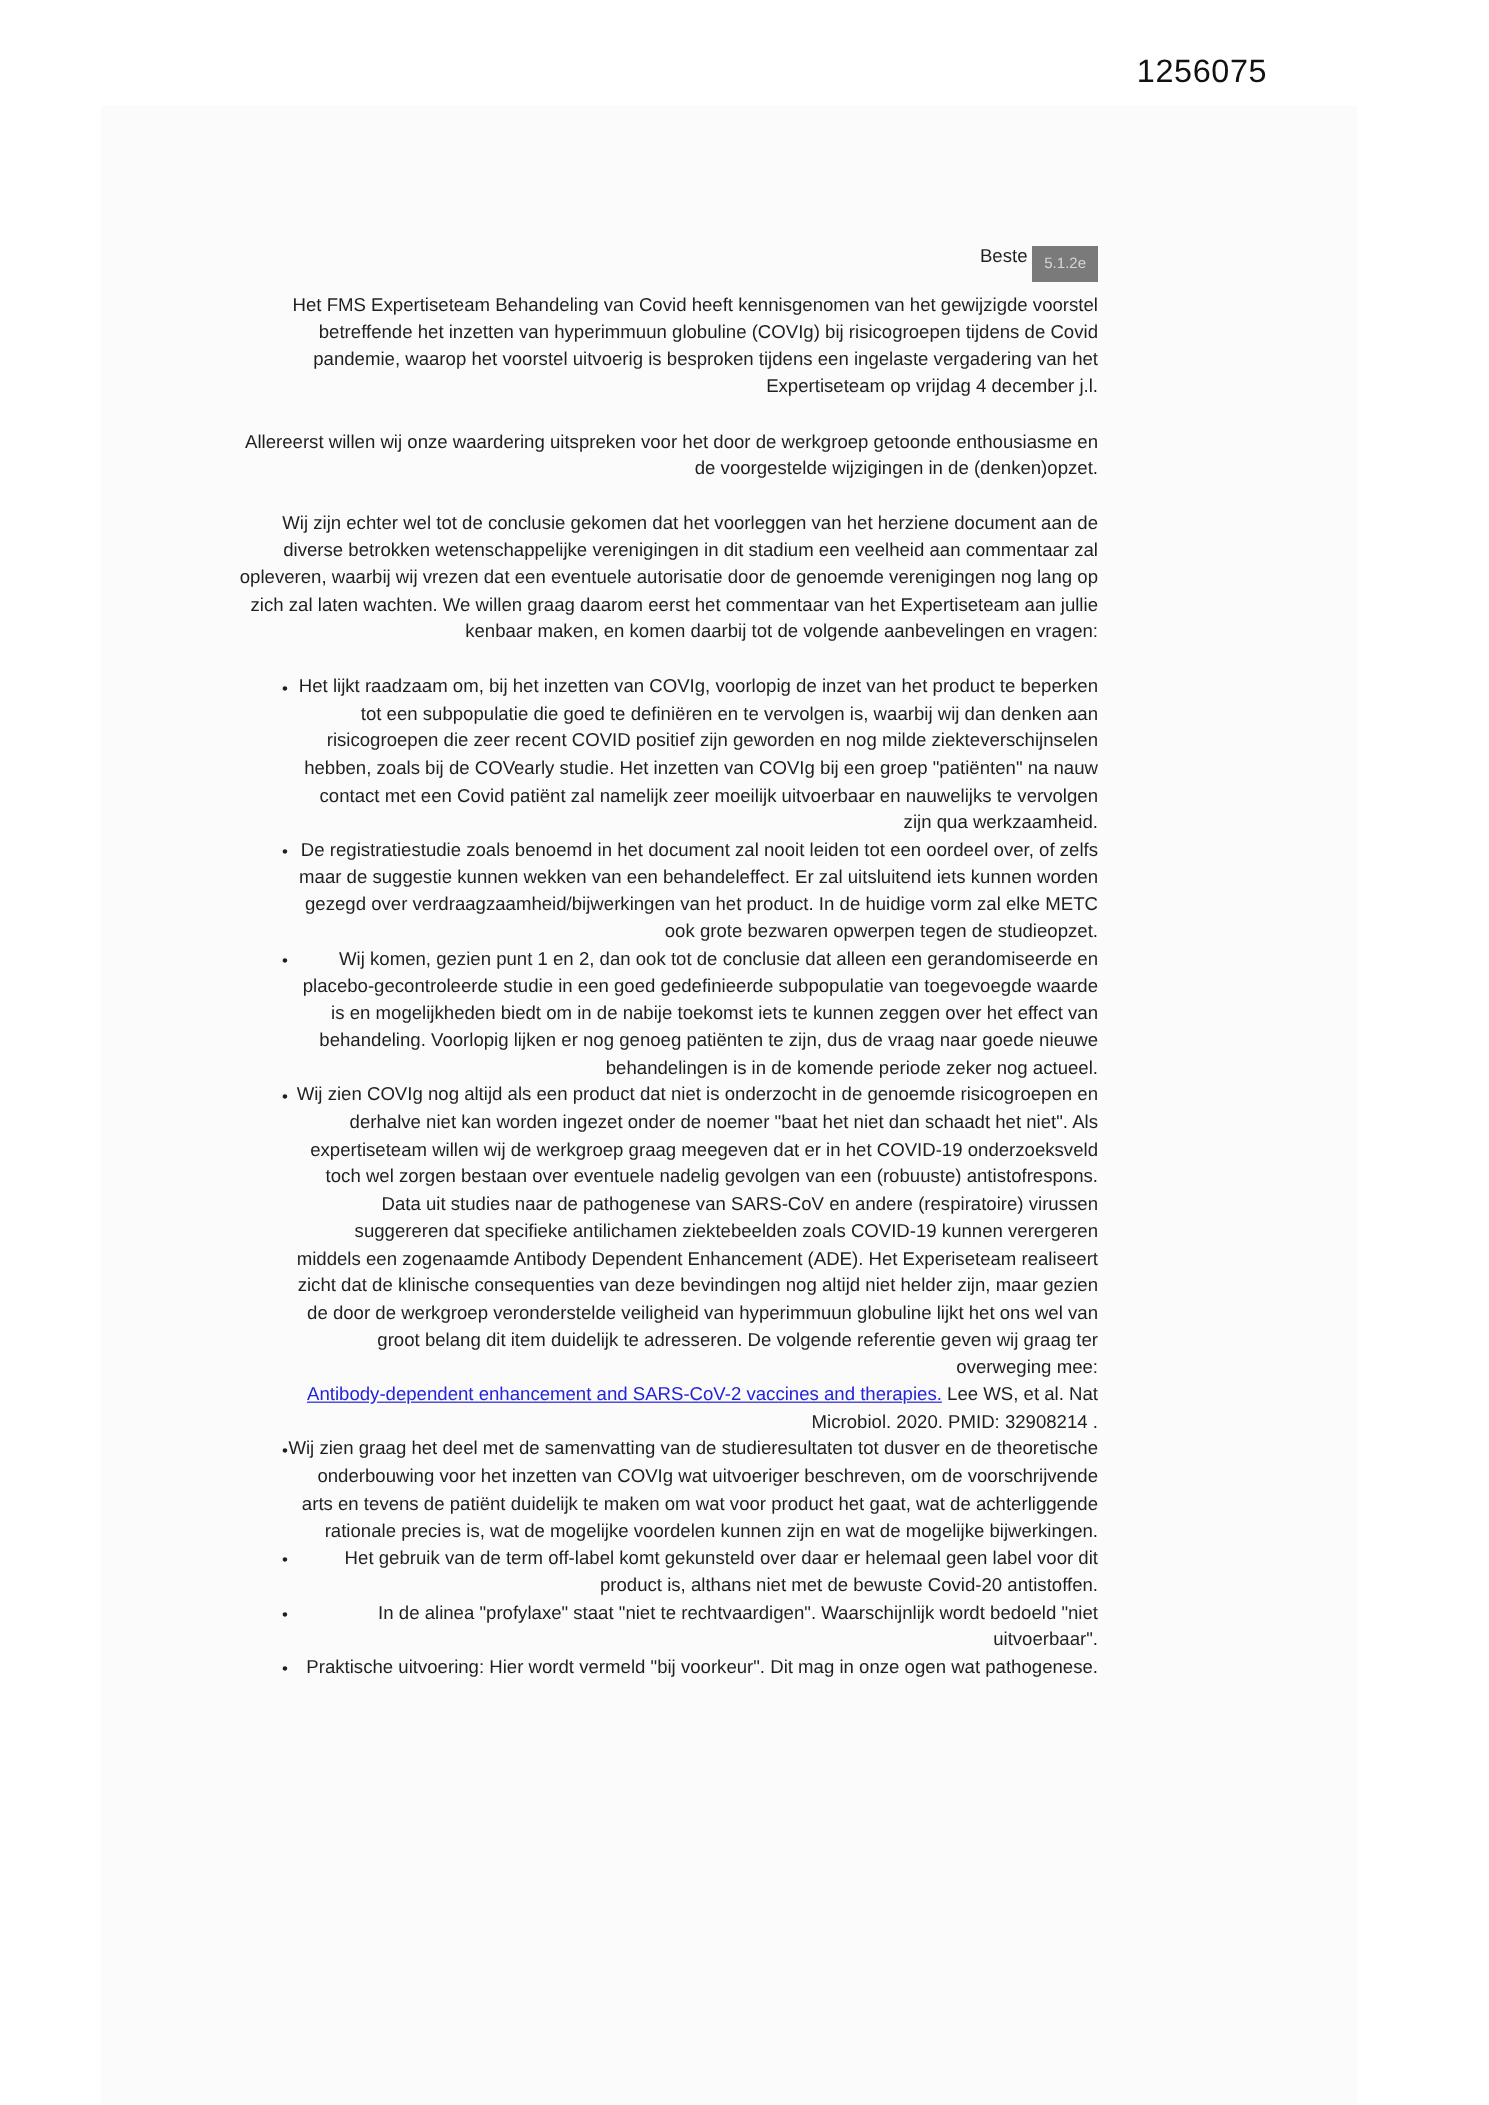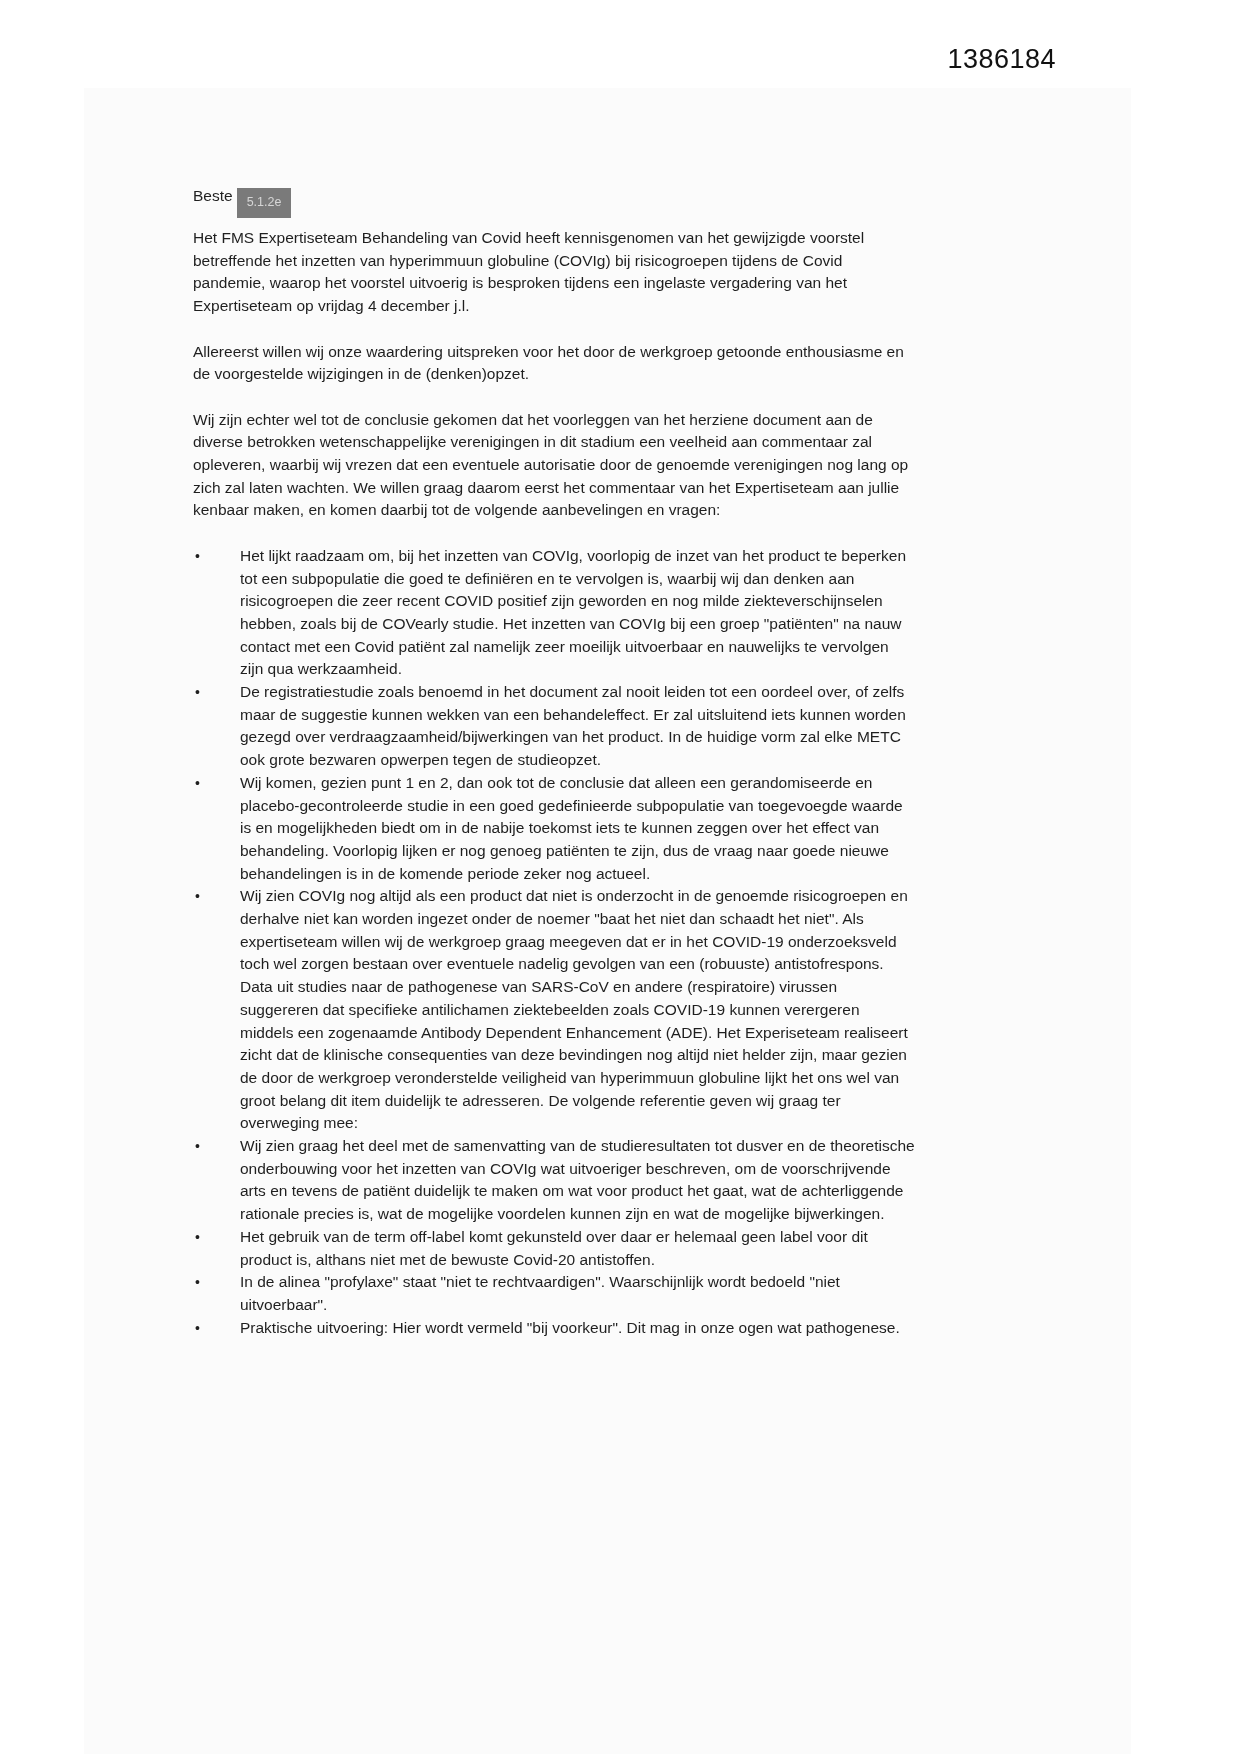--- a/index.html
+++ b/index.html
@@ -29,25 +29,26 @@
     top: 44px;
     width: 863px;
     text-align: right;
     font-size: 27px;
     color: #111111;
     letter-spacing: 0.5px;
   }
   .content {
     position: absolute;
     left: 193px;
-    top: 183px;
+    top: 200px;
     width: 722px;
     font-size: 15.5px;
     line-height: 22.7px;
     color: #1f1f1f;
+    text-align: right;
   }
   .salutation {
     height: 31px;
     margin-bottom: 13px;
     white-space: nowrap;
   }
   .redaction {
     display: inline-block;
     background: #7a7a7a;
     color: #d6d6d6;
@@ -85,21 +86,21 @@
     text-decoration: underline;
     cursor: pointer;
   }
 </style>
 </head>
 <body>
 
 <div class="page">
   <div class="scan-area"></div>
 
-  <div class="doc-number">1386184</div>
+  <div class="doc-number">1256075</div>
 
   <div class="content">
 
     <div class="salutation">
       <span>Beste</span><span class="redaction">5.1.2e</span>
     </div>
 
     <p>Het FMS Expertiseteam Behandeling van Covid heeft kennisgenomen van het gewijzigde voorstel betreffende het inzetten van hyperimmuun globuline (COVIg) bij risicogroepen tijdens de Covid pandemie, waarop het voorstel uitvoerig is besproken tijdens een ingelaste vergadering van het Expertiseteam op vrijdag 4 december j.l.</p>
 
     <p>Allereerst willen wij onze waardering uitspreken voor het door de werkgroep getoonde enthousiasme en de voorgestelde wijzigingen in de (denken)opzet.</p>
@@ -120,20 +121,24 @@
 
       <li>
         <span class="marker">•</span>
         <div class="li-text">Wij komen, gezien punt 1 en 2, dan ook tot de conclusie dat alleen een gerandomiseerde en placebo-gecontroleerde studie in een goed gedefinieerde subpopulatie van toegevoegde waarde is en mogelijkheden biedt om in de nabije toekomst iets te kunnen zeggen over het effect van behandeling. Voorlopig lijken er nog genoeg patiënten te zijn, dus de vraag naar goede nieuwe behandelingen is in de komende periode zeker nog actueel.</div>
       </li>
 
       <li>
         <span class="marker">•</span>
         <div class="li-text">
           <span>Wij zien COVIg nog altijd als een product dat niet is onderzocht in de genoemde risicogroepen en derhalve niet kan worden ingezet onder de noemer "baat het niet dan schaadt het niet". Als expertiseteam willen wij de werkgroep graag meegeven dat er in het COVID-19 onderzoeksveld toch wel zorgen bestaan over eventuele nadelig gevolgen van een (robuuste) antistofrespons. Data uit studies naar de pathogenese van SARS-CoV en andere (respiratoire) virussen suggereren dat specifieke antilichamen ziektebeelden zoals COVID-19 kunnen verergeren middels een zogenaamde Antibody Dependent Enhancement (ADE). Het Experiseteam realiseert zicht dat de klinische consequenties van deze bevindingen nog altijd niet helder zijn, maar gezien de door de werkgroep veronderstelde veiligheid van hyperimmuun globuline lijkt het ons wel van groot belang dit item duidelijk te adresseren. De volgende referentie geven wij graag ter overweging mee:</span>
+          <div>
+            <a class="ref-link">Antibody-dependent enhancement and SARS-CoV-2 vaccines and therapies.</a>
+            <span>Lee WS, et al. Nat Microbiol. 2020. PMID: 32908214 .</span>
+          </div>
         </div>
       </li>
 
       <li>
         <span class="marker">•</span>
         <div class="li-text">Wij zien graag het deel met de samenvatting van de studieresultaten tot dusver en de theoretische onderbouwing voor het inzetten van COVIg wat uitvoeriger beschreven, om de voorschrijvende arts en tevens de patiënt duidelijk te maken om wat voor product het gaat, wat de achterliggende rationale precies is, wat de mogelijke voordelen kunnen zijn en wat de mogelijke bijwerkingen.</div>
       </li>
 
       <li>
         <span class="marker">•</span>

